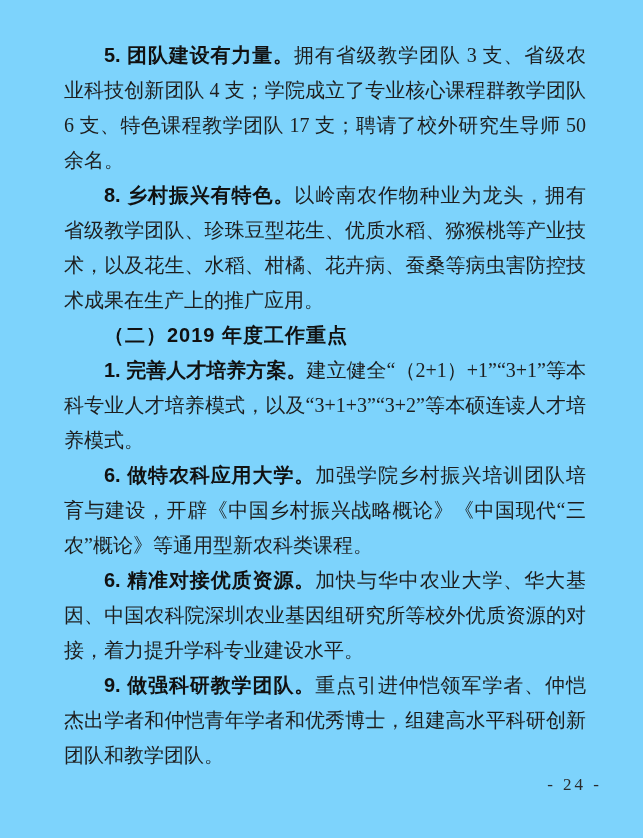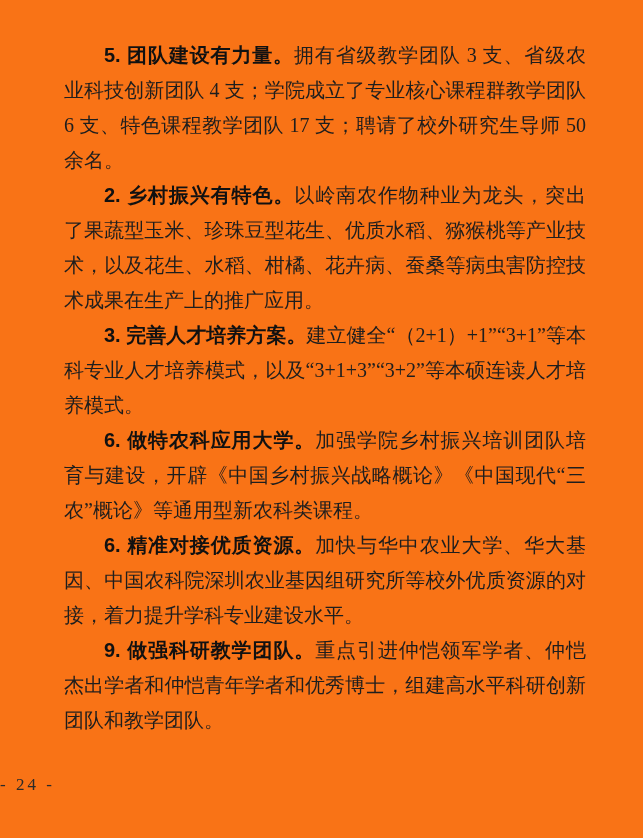--- a/index.html
+++ b/index.html
@@ -4,21 +4,21 @@
 <style>
   html, body {
     margin: 0;
     padding: 0;
     background: #ffffff;
   }
   .page {
     position: relative;
     width: 643px;
     height: 838px;
-    background: #f97316;
+    background: #7dd3fc;
     overflow: hidden;
     font-family: "Liberation Serif", "DejaVu Serif", serif;
   }
   .content {
     position: absolute;
     top: 38px;
     left: 64px;
     width: 522px;
     height: 738px;
     overflow: hidden;
@@ -39,40 +39,41 @@
     color: #111111;
   }
   p.heading .lead {
     letter-spacing: 1px;
   }
   .footer {
     position: absolute;
     top: 773px;
     left: 0;
     width: 602px;
-    text-align: left;
+    text-align: right;
     font-size: 17px;
     line-height: 24px;
     color: #2a2a2a;
     letter-spacing: 3px;
     font-family: "Liberation Serif", "DejaVu Serif", serif;
   }
 </style>
 </head>
 <body>
 
 <div class="page">
   <div class="content">
 
     <p><span class="lead">5. 团队建设有力量。</span><span>拥有省级教学团队 3 支、省级农业科技创新团队 4 支；学院成立了专业核心课程群教学团队 6 支、特色课程教学团队 17 支；聘请了校外研究生导师 50 余名。</span></p>
 
-    <p><span class="lead">2. 乡村振兴有特色。</span><span>以岭南农作物种业为龙头，突出了果蔬型玉米、珍珠豆型花生、优质水稻、猕猴桃等产业技术，以及花生、水稻、柑橘、花卉病、蚕桑等病虫害防控技术成果在生产上的推广应用。</span></p>
+    <p><span class="lead">8. 乡村振兴有特色。</span><span>以岭南农作物种业为龙头，拥有省级教学团队、珍珠豆型花生、优质水稻、猕猴桃等产业技术，以及花生、水稻、柑橘、花卉病、蚕桑等病虫害防控技术成果在生产上的推广应用。</span></p>
 
+    <p class="heading"><span class="lead">（二）2019 年度工作重点</span></p>
 
-    <p><span class="lead">3. 完善人才培养方案。</span><span>建立健全“（2+1）+1”“3+1”等本科专业人才培养模式，以及“3+1+3”“3+2”等本硕连读人才培养模式。</span></p>
+    <p><span class="lead">1. 完善人才培养方案。</span><span>建立健全“（2+1）+1”“3+1”等本科专业人才培养模式，以及“3+1+3”“3+2”等本硕连读人才培养模式。</span></p>
 
     <p><span class="lead">6. 做特农科应用大学。</span><span>加强学院乡村振兴培训团队培育与建设，开辟《中国乡村振兴战略概论》《中国现代“三农”概论》等通用型新农科类课程。</span></p>
 
     <p><span class="lead">6. 精准对接优质资源。</span><span>加快与华中农业大学、华大基因、中国农科院深圳农业基因组研究所等校外优质资源的对接，着力提升学科专业建设水平。</span></p>
 
     <p><span class="lead">9. 做强科研教学团队。</span><span>重点引进仲恺领军学者、仲恺杰出学者和仲恺青年学者和优秀博士，组建高水平科研创新团队和教学团队。</span></p>
 
     <p></p>
 
   </div>

